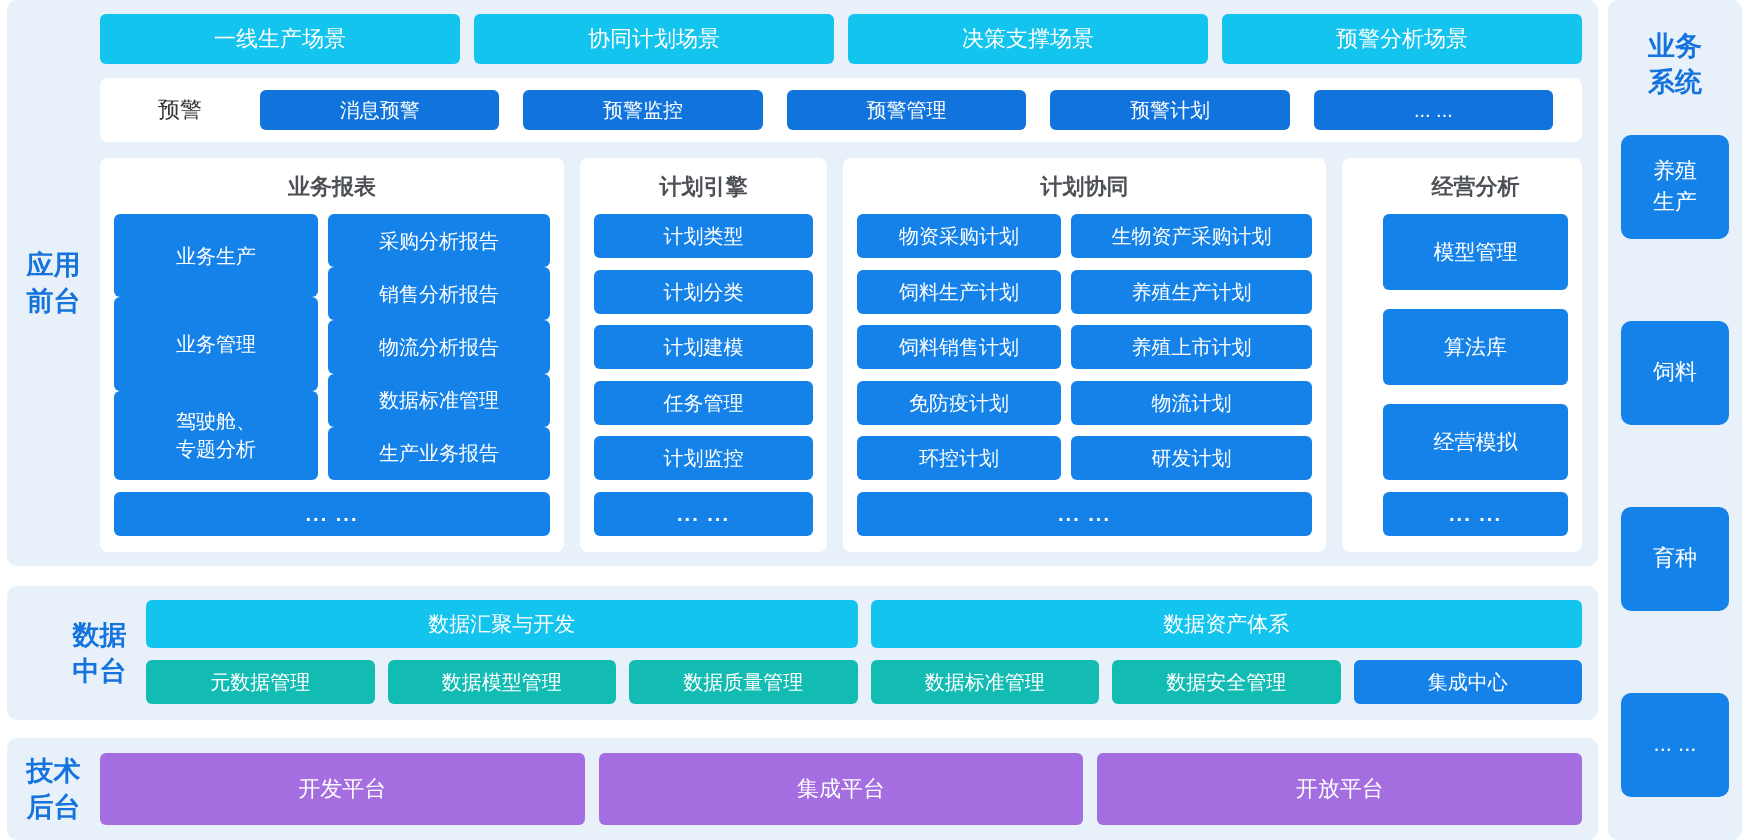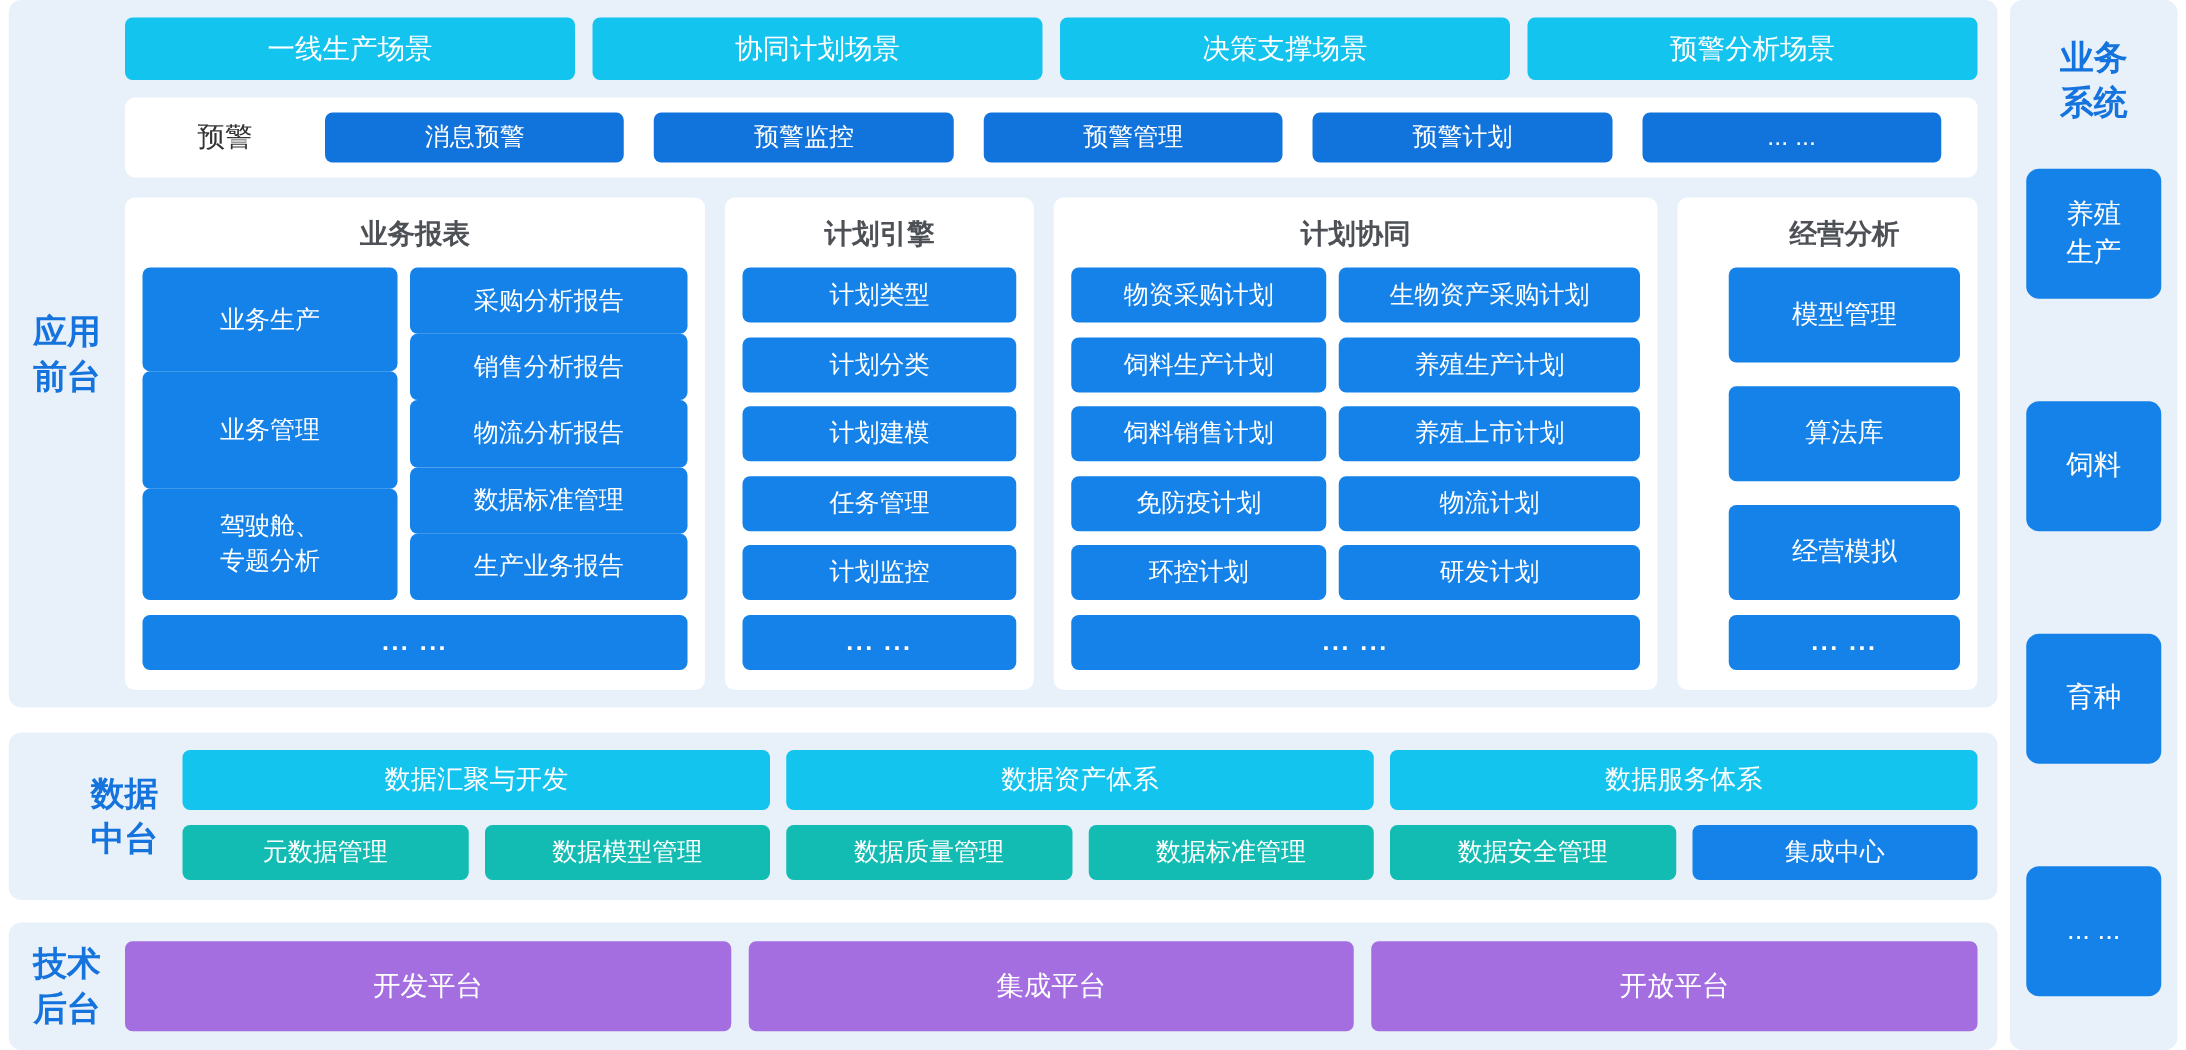--- a/index.html
+++ b/index.html
@@ -179,21 +179,20 @@
     </section>
 
     <section class="band band-data">
       <div class="band-label">
         <span>数据中台</span>
       </div>
       <div class="band-content">
         <div class="data-row1">
             <button class="btn cyan">数据汇聚与开发</button>
             <button class="btn cyan">数据资产体系</button>
-            <button class="btn cyan">数据服务体系</button>
           </div>
         <div class="data-row2">
             <button class="btn teal">元数据管理</button>
             <button class="btn teal">数据模型管理</button>
             <button class="btn teal">数据质量管理</button>
             <button class="btn teal">数据标准管理</button>
             <button class="btn teal">数据安全管理</button>
             <button class="btn blue">集成中心</button>
           </div>
       </div>

